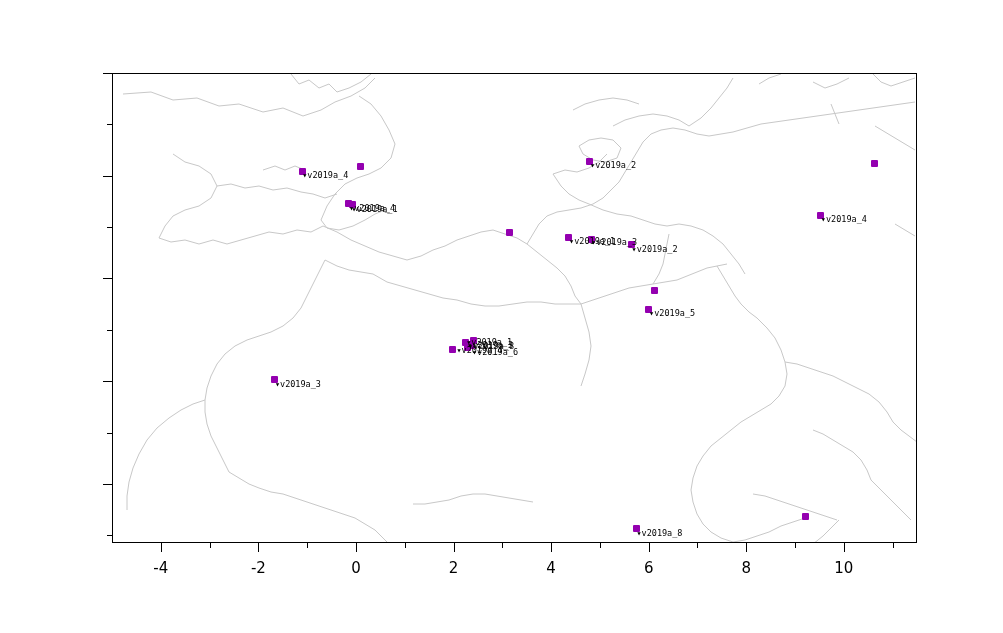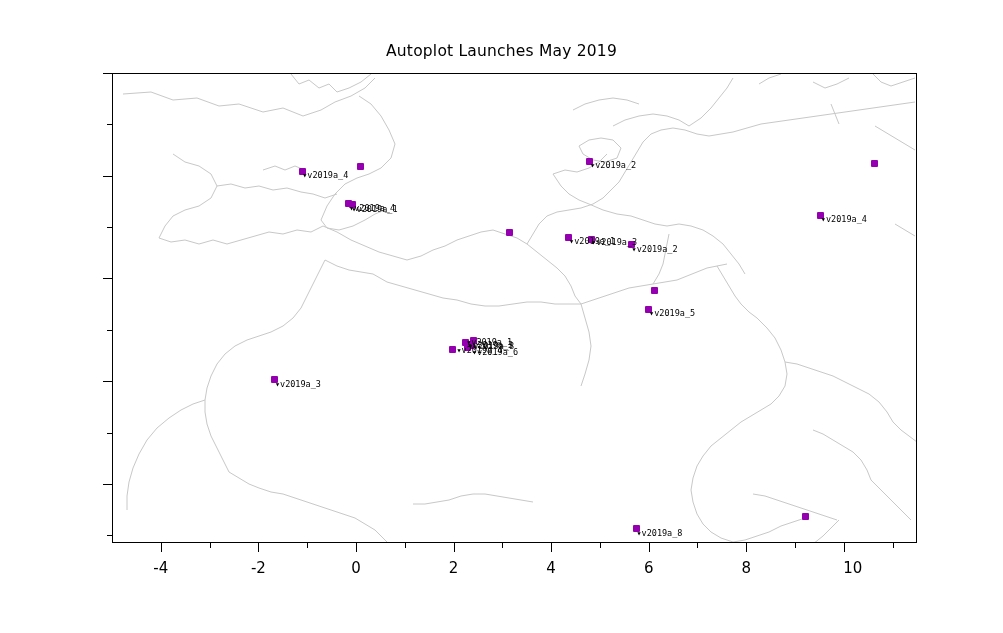--- a/index.html
+++ b/index.html
@@ -13,21 +13,20 @@
   .xtl{position:absolute;text-align:center;font-size:15px;color:#000;transform:translateX(-50%);}
   .tickMaj{position:absolute;background:#000;}
   #ytlwrap{position:absolute;left:0px;top:0;width:104px;height:633px;}
   #xtlwrap{position:absolute;left:0;top:0;width:1003px;height:633px;}
 </style>
 </head>
 <body>
 
 <div id="fig">
 
-  <div id="title">Autoplot Launches May 2019</div>
 
   <div id="axes">
     <svg id="mapsvg" viewBox="0 0 805 470" preserveAspectRatio="none">
       <g fill="none" stroke="#c8c8c8" stroke-width="1">
 
         <path d="M10 20 L38 18 L60 26 L84 24 L106 32 L126 30 L150 38 L170 34 L190 42 L208 36 L222 28 L238 22 L252 14 L262 4"></path>
         <path d="M178 0 L186 10 L196 6 L206 14 L216 10 L224 18 L236 14 L248 8 L258 0"></path>
         <path d="M246 22 L258 30 L268 42 L276 56 L282 70 L278 84 L268 94 L256 100 L244 104 L232 110 L222 120 L214 132 L208 146 L214 154 L226 156 L240 152 L252 146 L262 140 L272 136"></path>
         <path d="M60 80 L72 88 L86 92 L98 100 L104 112 L98 124 L86 132 L72 136 L60 142 L52 152 L46 164"></path>
         <path d="M46 164 L58 168 L72 166 L86 170 L100 166 L114 170 L128 166 L142 162 L156 158 L170 160 L184 156 L198 158 L210 152"></path>
@@ -155,15 +154,15 @@
     </div>
   <div id="ytlwrap"></div>
   <div id="xtlwrap">
       <div class="xtl" style="left: 160.788px; top: 559px;">-4</div>
       <div class="xtl" style="left: 258.364px; top: 559px;">-2</div>
       <div class="xtl" style="left: 355.939px; top: 559px;">0</div>
       <div class="xtl" style="left: 453.515px; top: 559px;">2</div>
       <div class="xtl" style="left: 551.091px; top: 559px;">4</div>
       <div class="xtl" style="left: 648.667px; top: 559px;">6</div>
       <div class="xtl" style="left: 746.242px; top: 559px;">8</div>
-      <div class="xtl" style="left: 843.818px; top: 559px; margin-left: 9px;">10</div>
+      <div class="xtl" style="left: 843.818px; top: 559px;">10</div>
     </div>
 </div>
 
 </body></html>

